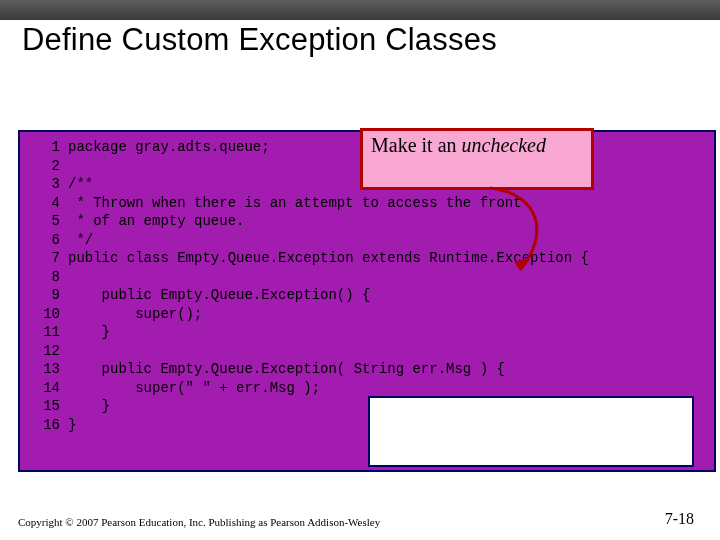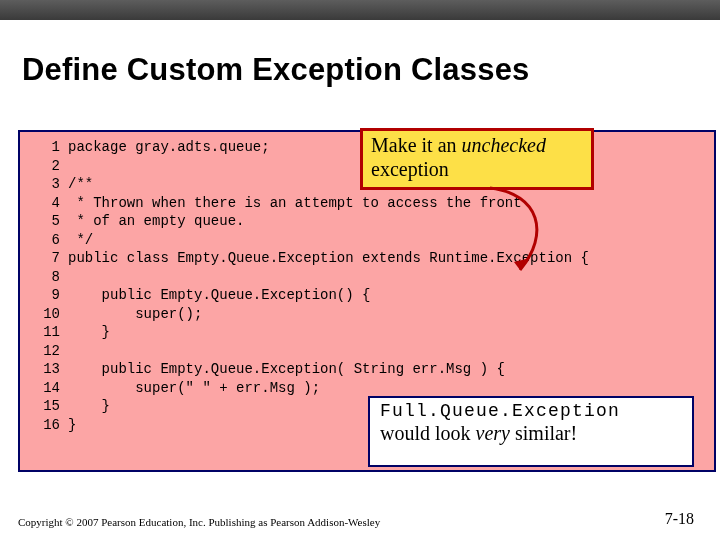--- a/index.html
+++ b/index.html
@@ -1,21 +1,21 @@
 <!DOCTYPE html>
 <html><head>
 <meta charset="utf-8">
 <style>
   html,body{margin:0;padding:0;width:720px;height:540px;background:#fff;font-family:"Helvetica Neue",Arial,sans-serif;color:#000;position:relative;overflow:hidden}
   .topbar{position:absolute;top:0;left:0;width:720px;height:20px;background:linear-gradient(#5d5d5d,#3a3a3a)}
-  .title{position:absolute;top:52px;left:22px;font-size:31px;font-weight:700;letter-spacing:.2px}
-  .codebox{position:absolute;top:130px;left:18px;width:678px;height:326px;border:2px solid #000266;padding:6px 8px;background:#fca5a5}
+  .title{position:absolute;top:22px;left:22px;font-size:31px;font-weight:400;letter-spacing:.2px}
+  .codebox{position:absolute;top:130px;left:18px;width:678px;height:326px;border:2px solid #000266;padding:6px 8px;background:#a21caf}
   .codebox pre{margin:0;font-family:"Courier New",monospace;font-size:14px;line-height:18.5px;white-space:pre}
   .gutter{color:#000;display:inline-block;width:32px;text-align:right;margin-right:8px}
-  .callout1{position:absolute;top:128px;left:360px;width:212px;height:52px;border:3px solid #b10000;background:#fde047;padding:2px 8px;font-family:"Times New Roman",serif;font-size:20px;line-height:24px}
+  .callout1{position:absolute;top:128px;left:360px;width:212px;height:52px;border:3px solid #b10000;background:#f9a8d4;padding:2px 8px;font-family:"Times New Roman",serif;font-size:20px;line-height:24px}
   .italic{font-style:italic}
   .arrow{position:absolute;top:184px;left:470px;width:90px;height:100px}
   .arrow svg{width:90px;height:100px}
   .callout2{position:absolute;top:396px;left:368px;width:302px;height:58px;border:2px solid #000266;background:#fff;padding:3px 10px 6px}
   .callout2 .mono{font-family:"Courier New",monospace;font-size:18px;letter-spacing:1.2px}
   .callout2 .serif{font-family:"Times New Roman",serif;font-size:20px;line-height:24px}
   .copy{position:absolute;bottom:12px;left:18px;font-family:"Times New Roman",serif;font-size:11px}
   .pagenum{position:absolute;bottom:12px;right:26px;font-family:"Times New Roman",serif;font-size:16px}
 </style>
 </head>
@@ -39,29 +39,27 @@
 <span class="gutter">11</span><span>    }</span>
 <span class="gutter">12</span><span></span>
 <span class="gutter">13</span><span>    public Empty.Queue.Exception( String err.Msg ) {</span>
 <span class="gutter">14</span><span>        super(" " + err.Msg );</span>
 <span class="gutter">15</span><span>    }</span>
 <span class="gutter">16</span><span>}</span></pre>
 </div>
 
 <div class="callout1">
   <span>Make it an </span><span class="italic">unchecked</span><br>
-  <span>exception</span>
 </div>
 
 <div class="arrow">
   <svg viewBox="0 0 90 100">
     <path d="M 20 4 C 70 10 80 50 50 86" stroke="#b10000" stroke-width="3" fill="none"></path>
     <polygon points="50,86 60,74 44,78" fill="#b10000"></polygon>
   </svg>
 </div>
 
 <div class="callout2">
-  <span class="mono">Full.Queue.Exception</span><br>
-  <span class="serif"><span>would look </span><span class="italic">very</span><span> similar!</span></span>
+  <br>
 </div>
 
 <div class="copy">Copyright © 2007 Pearson Education, Inc. Publishing as Pearson Addison-Wesley</div>
 <div class="pagenum">7-18</div>
 
 </body></html>

